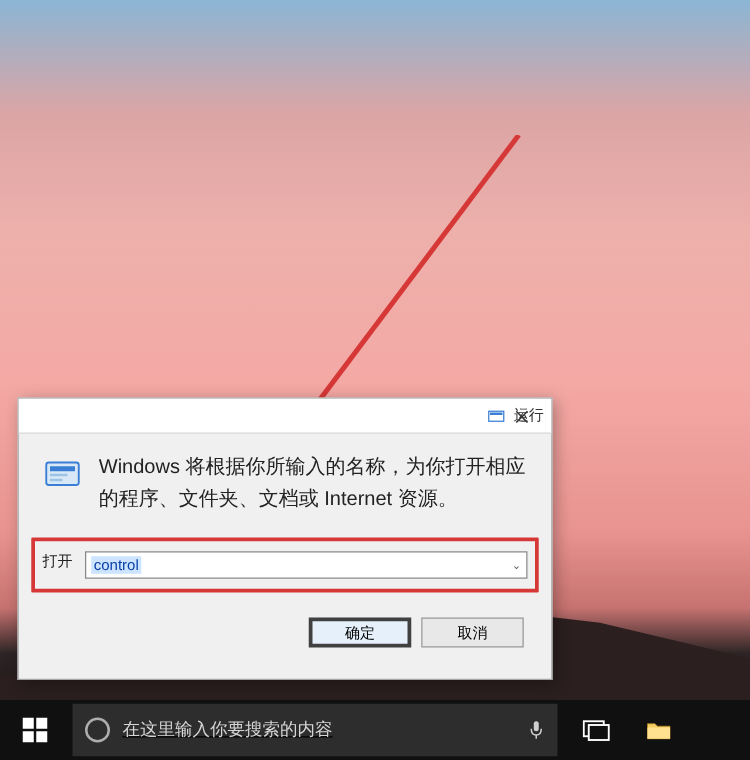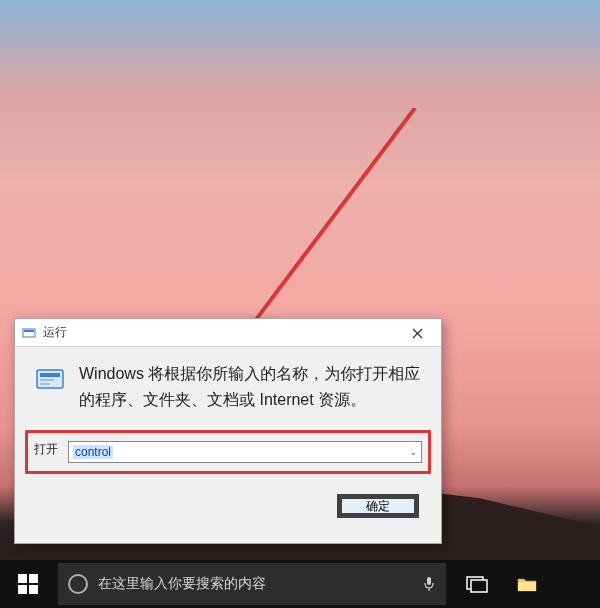--- a/index.html
+++ b/index.html
@@ -38,20 +38,21 @@
   box-shadow: 3px 3px 12px rgba(0,0,0,0.3);
 }
 .titlebar {
   height: 28px;
   background: #ffffff;
   border-bottom: 1px solid #d5d5d5;
   display: flex;
   align-items: center;
   padding: 0 6px;
   position: relative;
+  justify-content: flex-end;
 }
 .titlebar-icon {
   width: 16px; height: 16px;
   margin-right: 6px;
   display: inline-flex;
   align-items: center;
   justify-content: center;
 }
 .titlebar-title { font-size: 12px; color: #333; }
 .close-btn {
@@ -134,21 +135,21 @@
   width: 82px;
   height: 24px;
   font-size: 12px;
   border: 1px solid #999;
   background: #e8e8e8;
   display: inline-flex;
   align-items: center;
   justify-content: center;
   cursor: pointer;
 }
-.dlg-btn.default { border: 5px solid #404040; background: #e6f0fb; }
+.dlg-btn.default { border: 3px solid #404040; background: #e6f0fb; }
 .arrow-line {
   position: absolute;
   left: 165px;
   top: 108px;
   width: 260px;
   height: 330px;
   pointer-events: none;
 }
 .taskbar {
   position: absolute;
@@ -167,20 +168,21 @@
 }
 .search-box {
   height: 42px;
   width: 388px;
   background: #2d2d2d;
   margin: 3px 0 3px 2px;
   display: flex;
   align-items: center;
   padding: 0 10px;
   gap: 10px;
+  text-decoration: underline;
 }
 .cortana {
   width: 20px; height: 20px;
   border: 2px solid #aeaeae;
   border-radius: 50%;
 }
 .search-placeholder {
   color: #d5d5d5;
   font-size: 14px;
   flex: 1;
@@ -244,20 +246,21 @@
     </div>
     <div class="input-row">
       <span class="open-label">打开</span>
       <div class="combo">
         <span class="combo-input">control</span>
         <span class="combo-arrow">⌄</span>
       </div>
     </div>
     <div class="button-row">
       <div class="dlg-btn default">确定</div>
+      <div class="dlg-btn">取消</div>
     </div>
   </div>
 </div>
 
 <div class="taskbar">
   <div class="start-btn">
     <svg width="20" height="20" viewBox="0 0 20 20">
       <rect x="0" y="0" width="9" height="9" fill="#ffffff"></rect>
       <rect x="11" y="0" width="9" height="9" fill="#ffffff"></rect>
       <rect x="0" y="11" width="9" height="9" fill="#ffffff"></rect>

